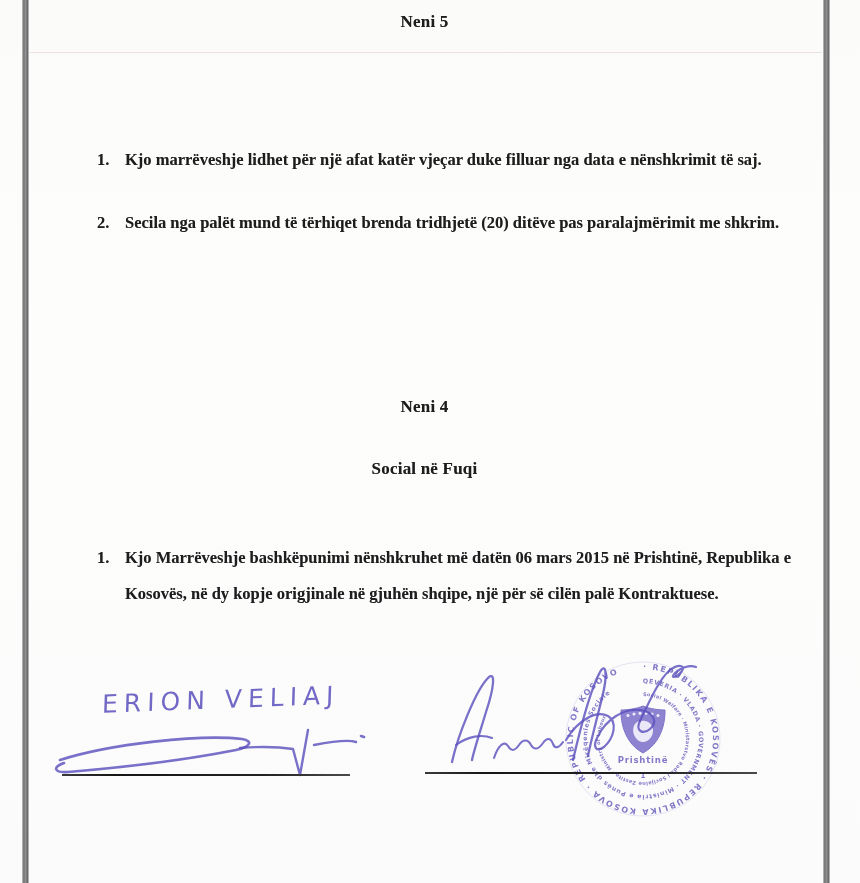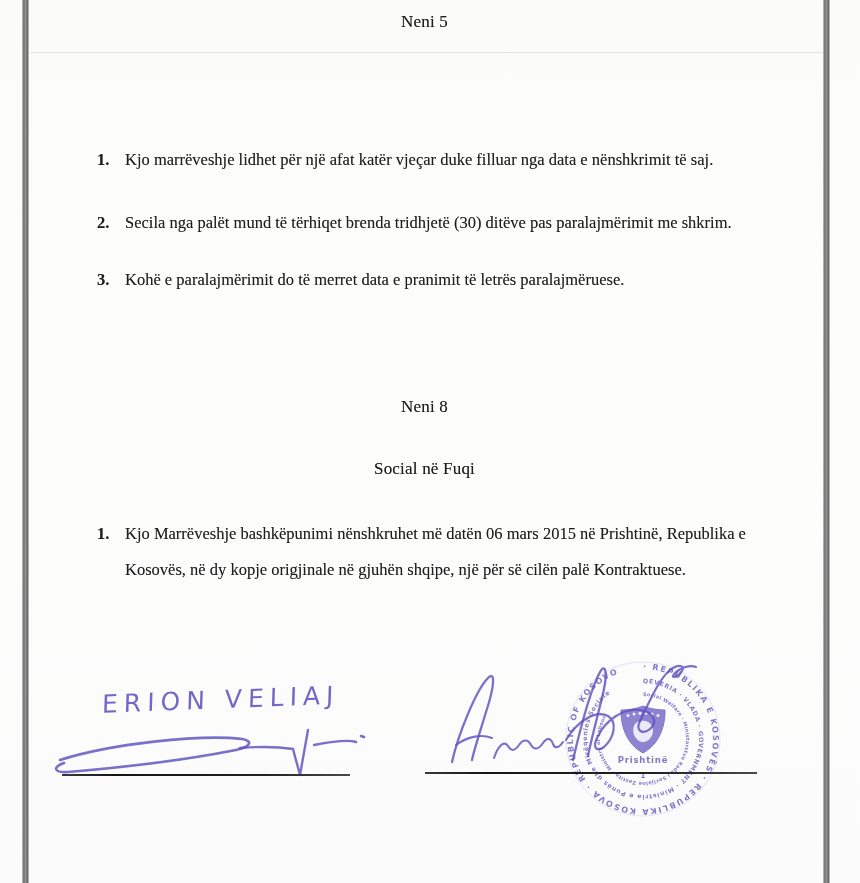--- a/index.html
+++ b/index.html
@@ -13,30 +13,30 @@
   .edge-bar {
     position:absolute; top:0; width:7px; height:883px;
     background:linear-gradient(90deg,#c9c9c9 0%, #6f6f6f 25%, #929292 50%, #686868 78%, #d5d5d5 100%);
   }
   .scan-line {
     position:absolute; left:30px; width:792px; height:1px;
     background:rgba(205,185,185,0.38);
   }
   .heading {
     position:absolute; left:26px; width:797px; text-align:center;
-    font-weight:normal; font-size:17px; letter-spacing:0.2px;
+    font-weight:bold; font-size:17px; letter-spacing:0.2px;
     text-shadow:0 0 0.5px rgba(0,0,0,0.45);
   }
   .clause {
     position:absolute; left:97px; width:706px;
     font-size:16.5px; line-height:22px;
     text-shadow:0 0 0.4px rgba(0,0,0,0.35);
   }
   .clause .num { display:inline-block; width:28px; font-weight:bold; vertical-align:top; }
-  .clause .txt { display:inline-block; width:660px; white-space:pre-wrap; vertical-align:top; }
+  .clause .txt { display:inline-block; width:660px; white-space:pre-wrap; vertical-align:top;font-weight:bold; }
   .clause.multiline { line-height:36px; }
   .clause.multiline .txt { width:678px; }
   .hand-name {
     position:absolute; left:102px; top:684px; width:300px;
     font-family:"DejaVu Sans", sans-serif;
     font-size:25px; letter-spacing:6px; font-weight:400;
     color:#5b50bd; opacity:0.85;
     transform:rotate(-2.2deg) skewX(-4deg);
   }
   .sig-line {
@@ -66,30 +66,27 @@
   <div class="edge-bar" style="left:22px"></div>
   <div class="edge-bar" style="left:823px"></div>
   <div class="scan-line" style="top:52px"></div>
 
   <div class="heading" style="top:12px">Neni 5</div>
 
   <div class="clause" style="top:149px">
     <span class="num">1.</span><span class="txt">Kjo marrëveshje lidhet për një afat katër vjeçar duke filluar nga data e nënshkrimit të saj.</span>
   </div>
   <div class="clause" style="top:212px">
-    <span class="num">2.</span><span class="txt">Secila nga palët mund të tërhiqet brenda tridhjetë (30) ditëve pas paralajmërimit me shkrim.</span>
-  </div>
-  <div class="clause" style="top:269px">
-    <span class="num">3.</span><span class="txt">Kohë e paralajmërimit do të merret data e pranimit të letrës paralajmëruese.</span>
+    <span class="num">2.</span><span class="txt">Secila nga palët mund të tërhiqet brenda tridhjetë (20) ditëve pas paralajmërimit me shkrim.</span>
   </div>
 
-  <div class="heading" style="top:397px">Neni 8</div>
+  <div class="heading" style="top:397px">Neni 4</div>
   <div class="heading" style="top:459px">Social në Fuqi</div>
 
-  <div class="clause multiline" style="top:516px">
+  <div class="clause multiline" style="top:540px">
     <span class="num">1.</span><span class="txt">Kjo Marrëveshje bashkëpunimi nënshkruhet më datën 06 mars 2015 në Prishtinë, Republika e Kosovës, në dy kopje origjinale në gjuhën shqipe, një për së cilën palë Kontraktuese.</span>
   </div>
 
   <div class="hand-name">ERION VELIAJ</div>
 
   <svg style="left:50px; top:726px" width="316" height="60" viewBox="0 0 316 60">
     <path class="ink" stroke-width="2.6" d="M10,34 C60,18 150,8 192,13 C204,15 200,21 186,24 C120,37 42,44 18,46 C4,47 2,41 14,37"></path>
     <path class="ink" stroke-width="2.4" d="M190,22 C215,20 230,21 243,23 L250,49 L258,4"></path>
     <path class="ink" stroke-width="2.4" d="M264,19 C285,15 300,14 306,16"></path>
     <path class="ink" stroke-width="2.6" d="M311,10 l3,1"></path>

